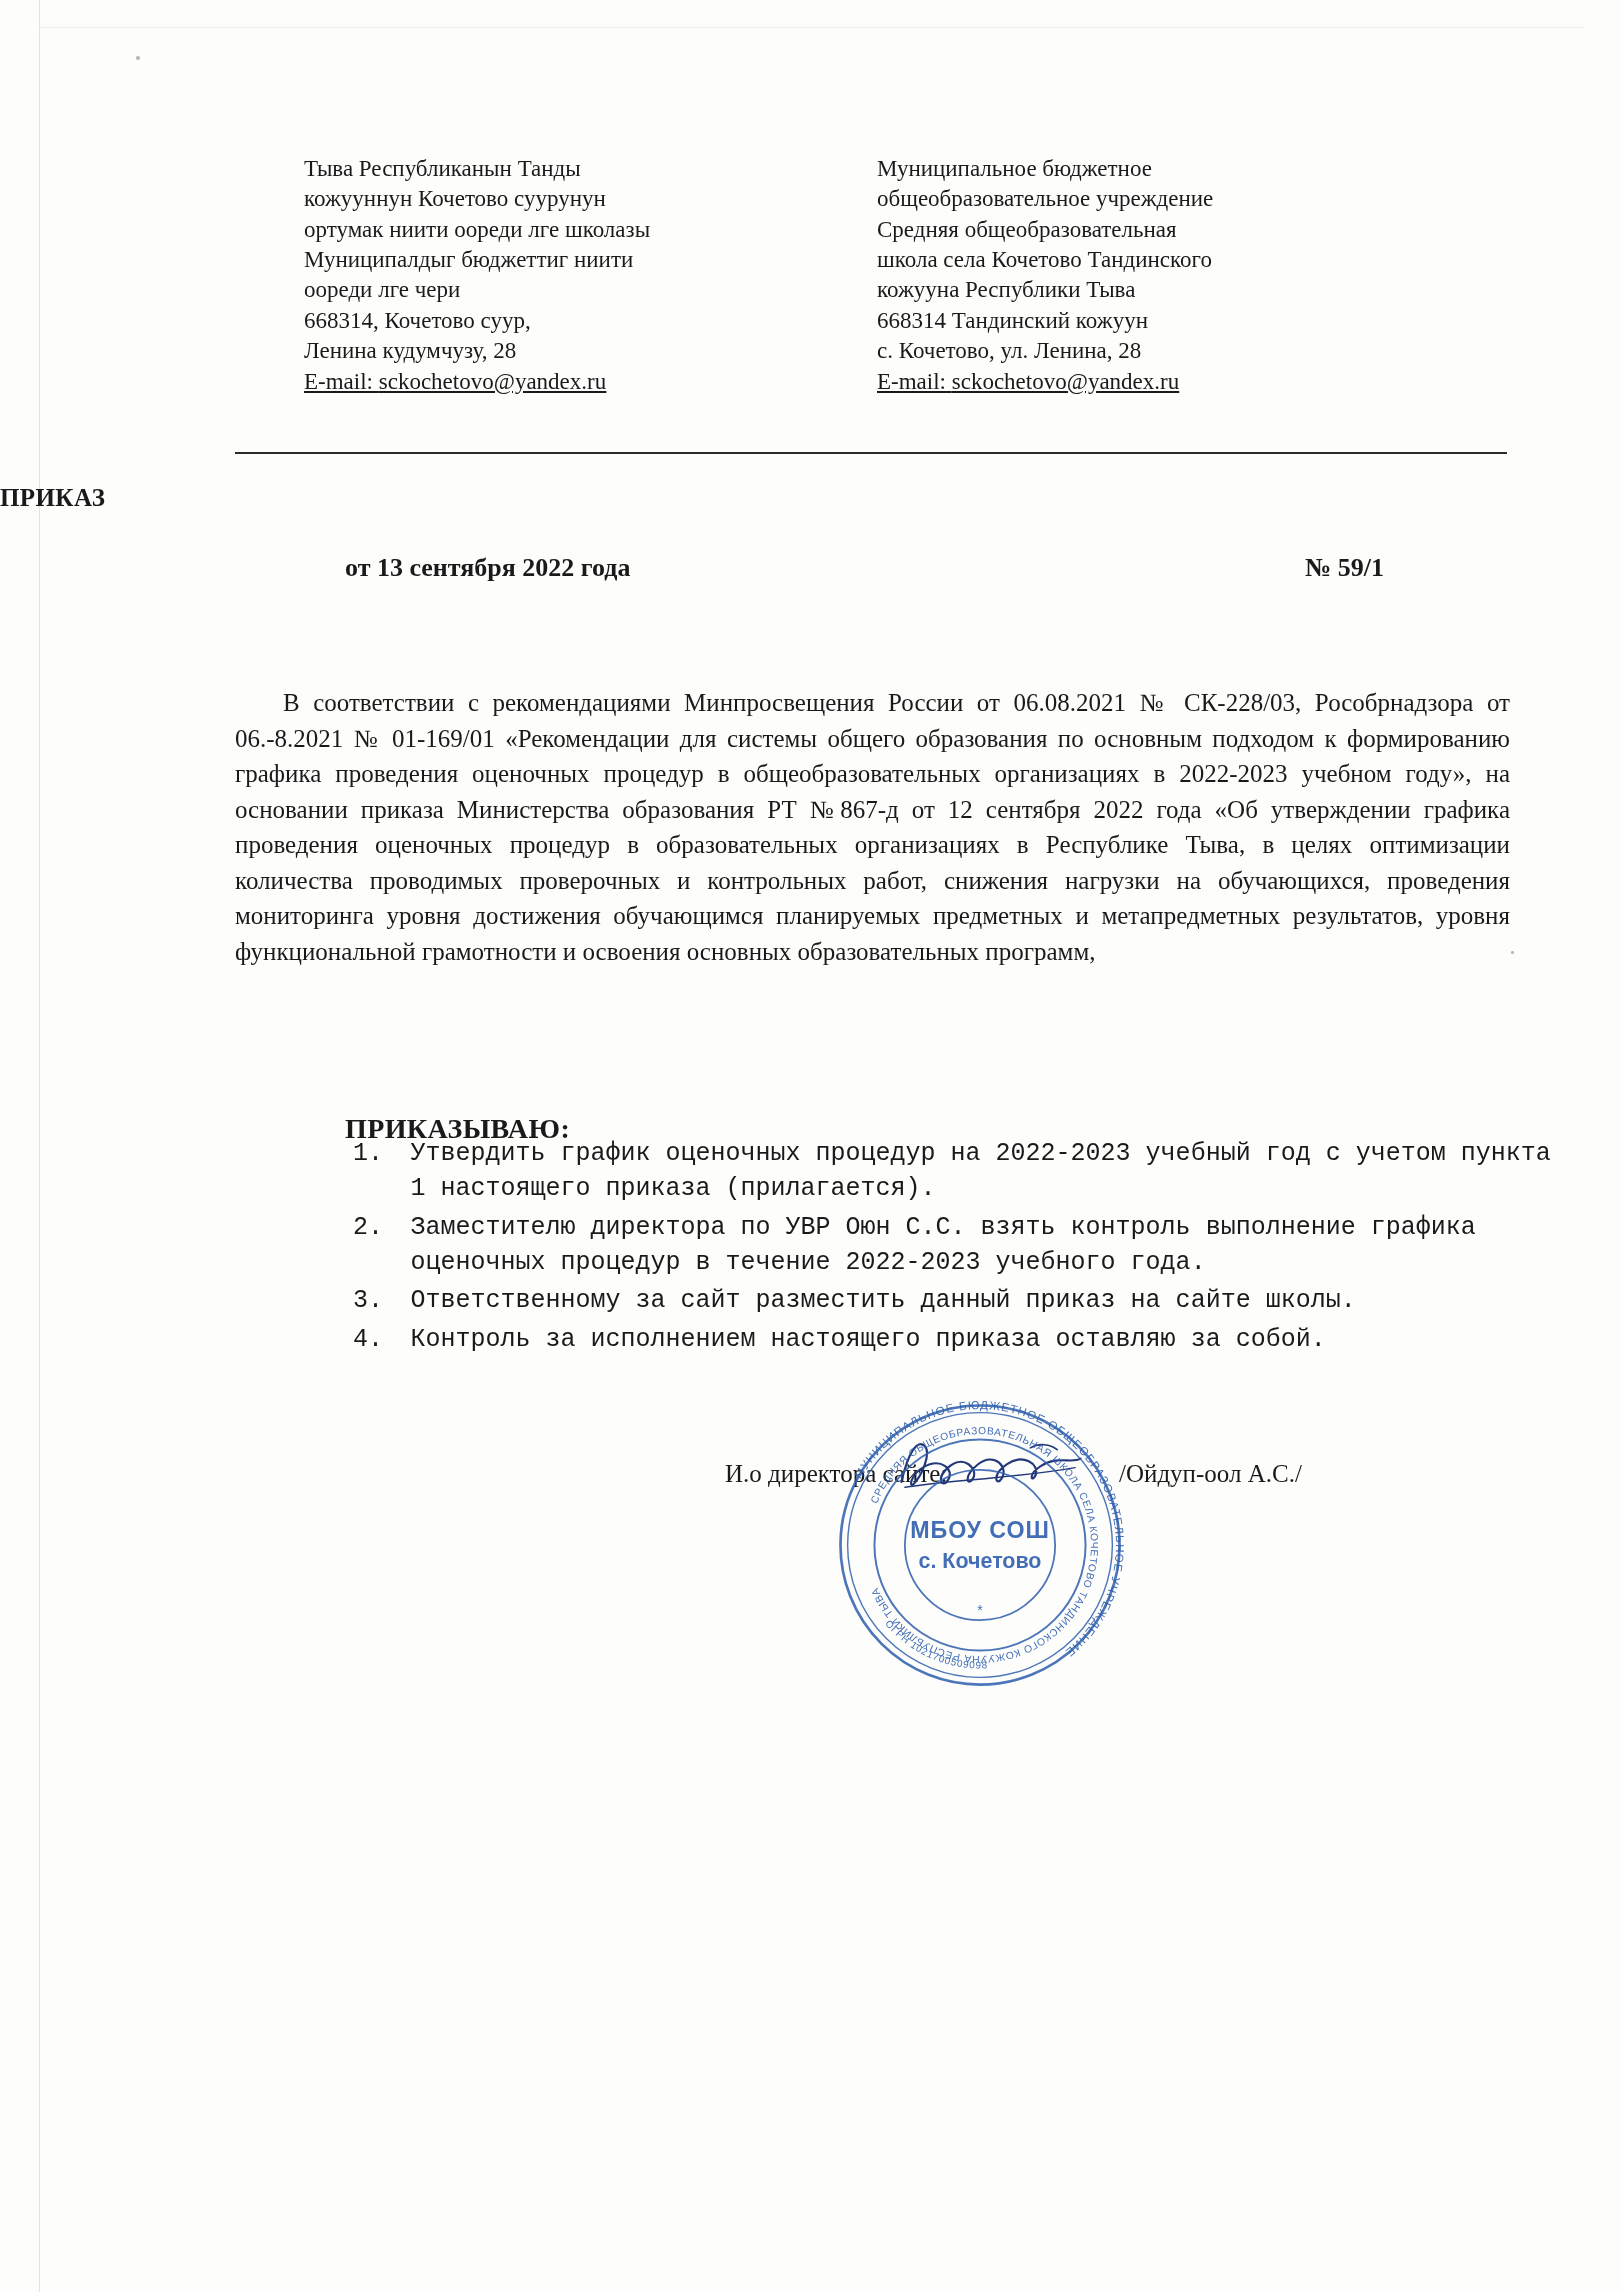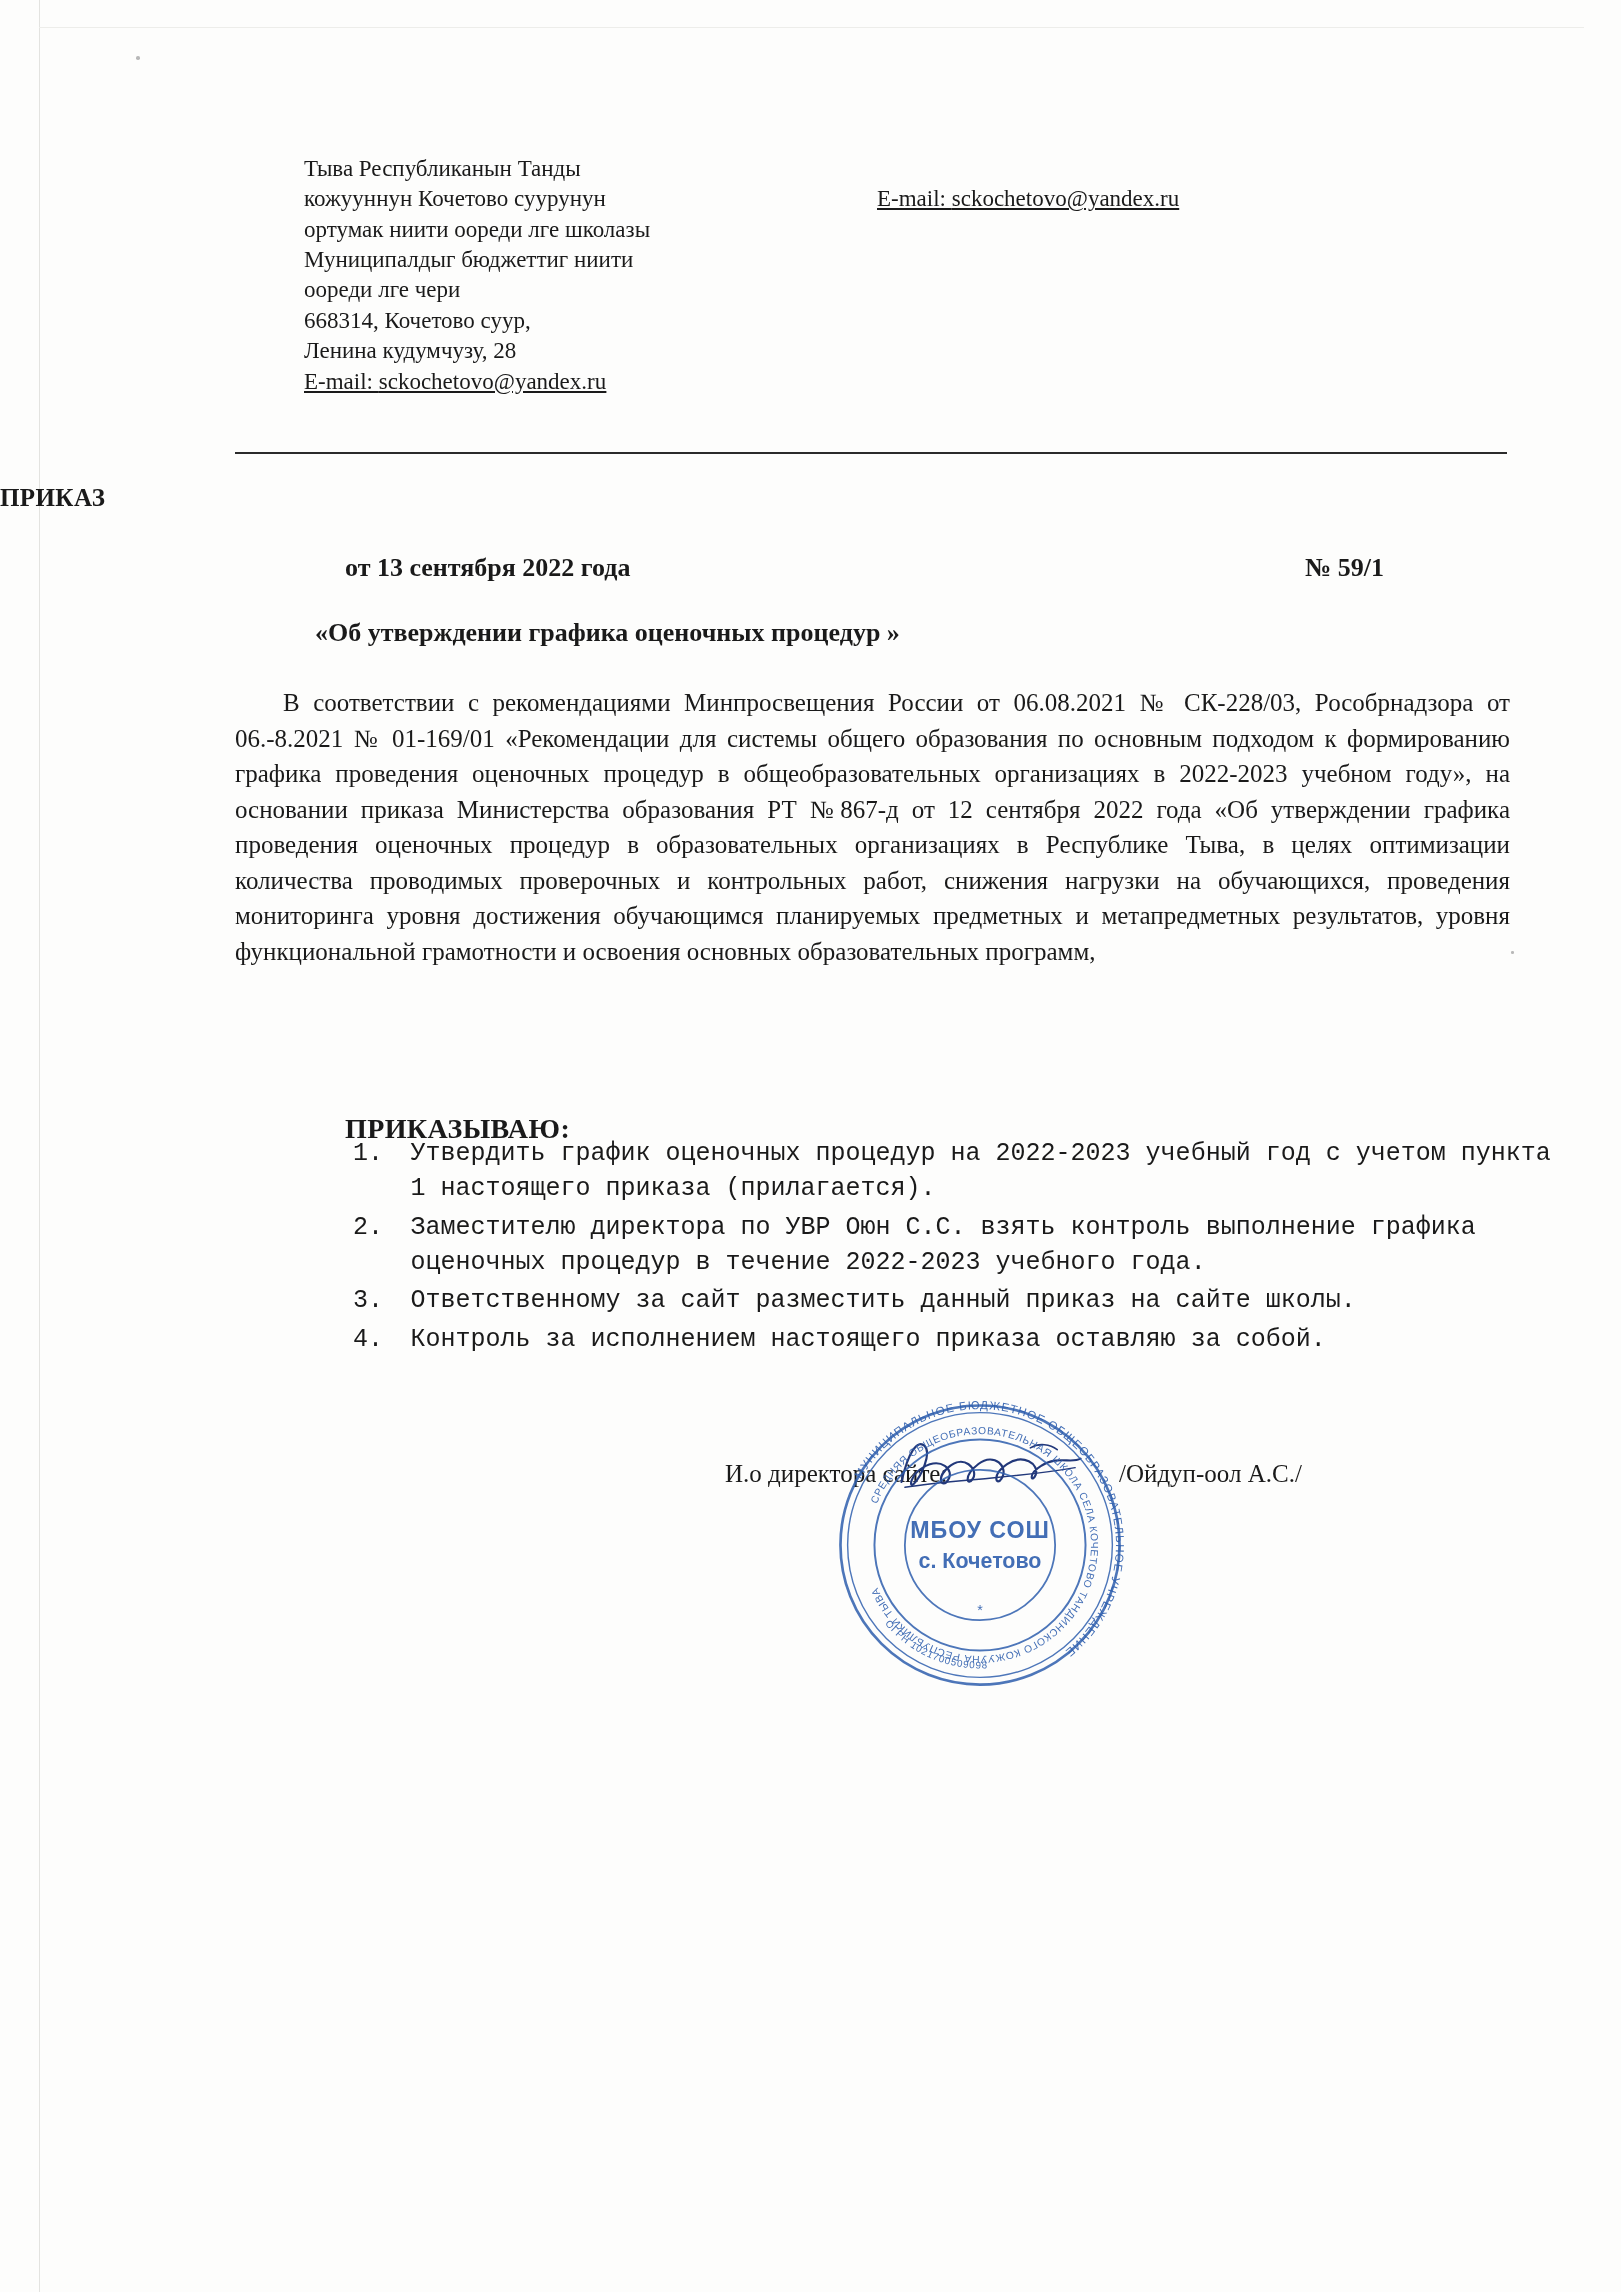--- a/index.html
+++ b/index.html
@@ -201,32 +201,37 @@
   <div class="header-block">
     <div class="header-col left"><span>Тыва Республиканын Танды
 кожууннун  Кочетово суурунун
 ортумак ниити оореди лге школазы
 Муниципалдыг бюджеттиг ниити
 оореди лге чери
 668314, Кочетово суур,
 Ленина  кудумчузу, 28</span>
 <span class="email-line"><span>E-mail: </span><span class="underlined-mail">sckochetovo@yandex.ru</span></span></div>
 
-    <div class="header-col right">
+    <div class="header-col right"><span>Муниципальное бюджетное
+общеобразовательное учреждение
+Средняя общеобразовательная
+школа села Кочетово Тандинского
+кожууна Республики Тыва
+668314 Тандинский кожуун
+с. Кочетово, ул. Ленина, 28</span>
 <span class="email-line"><span>E-mail: </span><span>sckochetovo@yandex.ru</span></span></div>
   </div>
 
   <div class="hrule"></div>
 
   <div class="doc-title">ПРИКАЗ</div>
 
   <div class="date-line">от 13 сентября 2022 года</div>
   <div class="number-line">№ 59/1</div>
 
-  <div class="subject-line">«Об утверждении графика оценочных процедур »</div>
 
   <div class="body-text">В соответствии с рекомендациями Минпросвещения  России от 06.08.2021 № СК-228/03, Рособрнадзора от 06.-8.2021 № 01-169/01 «Рекомендации для системы общего образования по основным подходом к формированию графика проведения оценочных процедур в общеобразовательных организациях в 2022-2023 учебном году», на основании приказа Министерства образования РТ №867-д от 12 сентября 2022 года «Об утверждении графика проведения оценочных процедур в образовательных организациях в Республике Тыва, в целях оптимизации количества проводимых проверочных и контрольных работ, снижения нагрузки на обучающихся, проведения мониторинга уровня достижения обучающимся планируемых предметных и метапредметных результатов, уровня функциональной грамотности и освоения основных образовательных программ,</div>
 
   <div class="order-word">ПРИКАЗЫВАЮ:</div>
 
   <ol class="order-list">
     <li>Утвердить график оценочных процедур на 2022-2023 учебный год с учетом пункта 1 настоящего приказа (прилагается).</li>
     <li>Заместителю директора по УВР Оюн С.С. взять контроль выполнение графика оценочных процедур в течение 2022-2023 учебного года.</li>
     <li>Ответственному за сайт разместить данный приказ на сайте школы.</li>
     <li>Контроль за исполнением настоящего  приказа оставляю за собой.</li>

